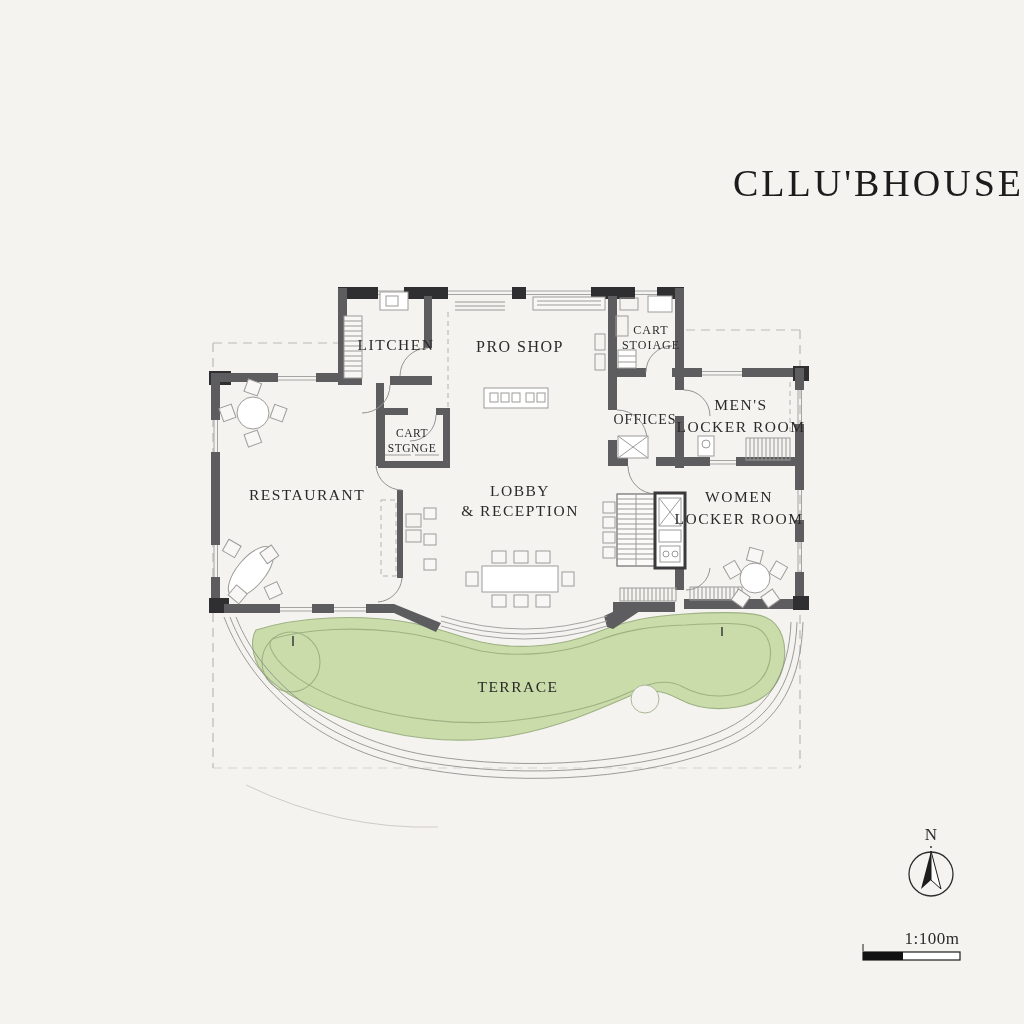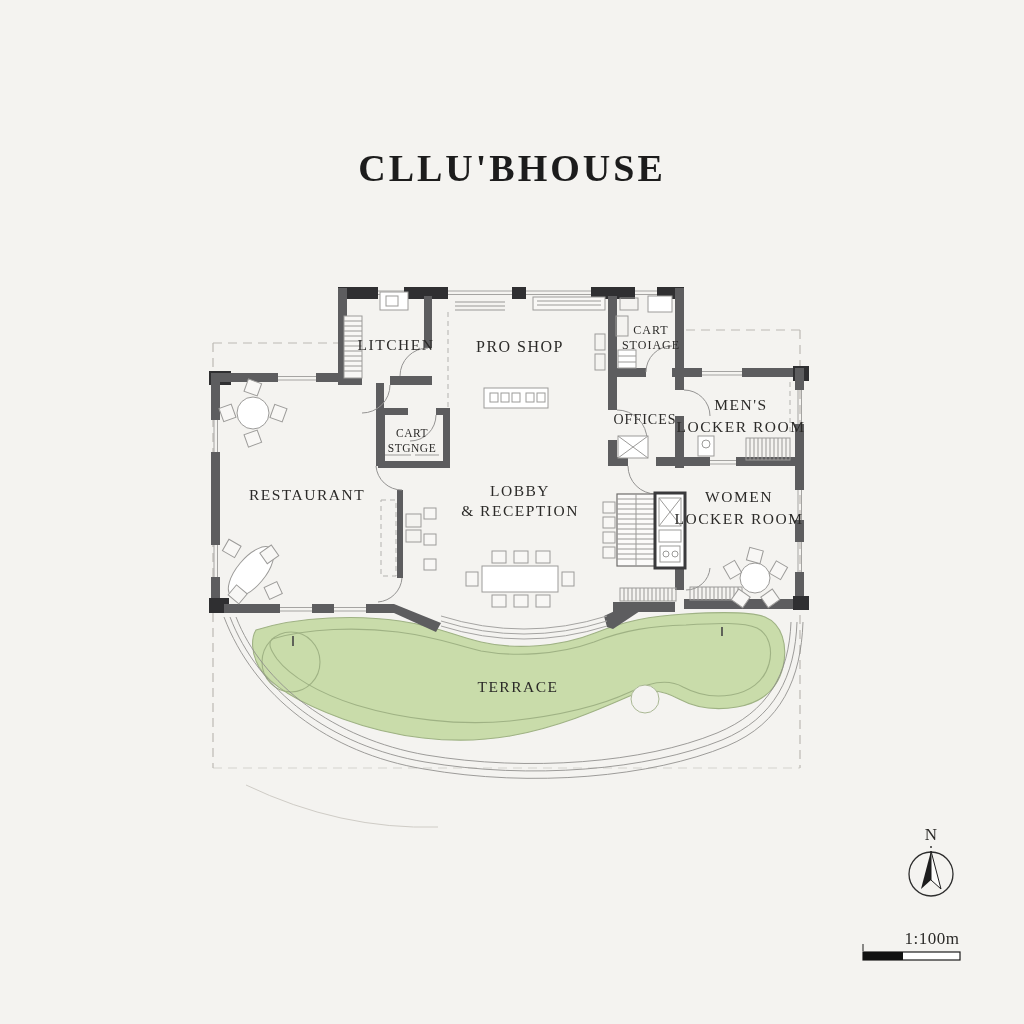--- a/index.html
+++ b/index.html
@@ -7,22 +7,22 @@
     --background:#f4f3f0; --line:#8f8e8c; --text:#2b2a28; --dash:#bcbab4; --furn:#9c9b99;
   }
   html,body{margin:0;padding:0;}
   body{background:#e8e7e4;}
   .canvas{
     position:relative;width:1024px;height:1024px;margin:0 auto;
     background:var(--background);overflow:hidden;
     font-family:"Liberation Serif","DejaVu Serif",serif;
   }
   .title{
-    position:absolute;top:146px;left:0;width:100%;text-align:center;
-    font-size:38px;letter-spacing:3px;color:#1c1c1c;font-weight:700;
+    position:absolute;top:161px;left:0;width:100%;text-align:right;
+    font-size:38px;letter-spacing:3px;color:#1c1c1c;font-weight:400;
   }
   svg{position:absolute;left:0;top:0;}
   .wall{fill:var(--wall);stroke:none;}
   .pillar{fill:var(--pillar);stroke:none;}
   .glz{stroke:#a5a4a2;stroke-width:1;fill:none;}
   .thin{stroke:var(--furn);stroke-width:1;fill:none;}
   .furn{stroke:var(--furn);stroke-width:1;fill:#f8f7f5;}
   .furnw{stroke:var(--furn);stroke-width:1;fill:#ffffff;}
   .arc{stroke:#949392;stroke-width:1;fill:none;}
   .dashl{stroke:var(--dash);stroke-width:1.2;fill:none;stroke-dasharray:9 6;}

